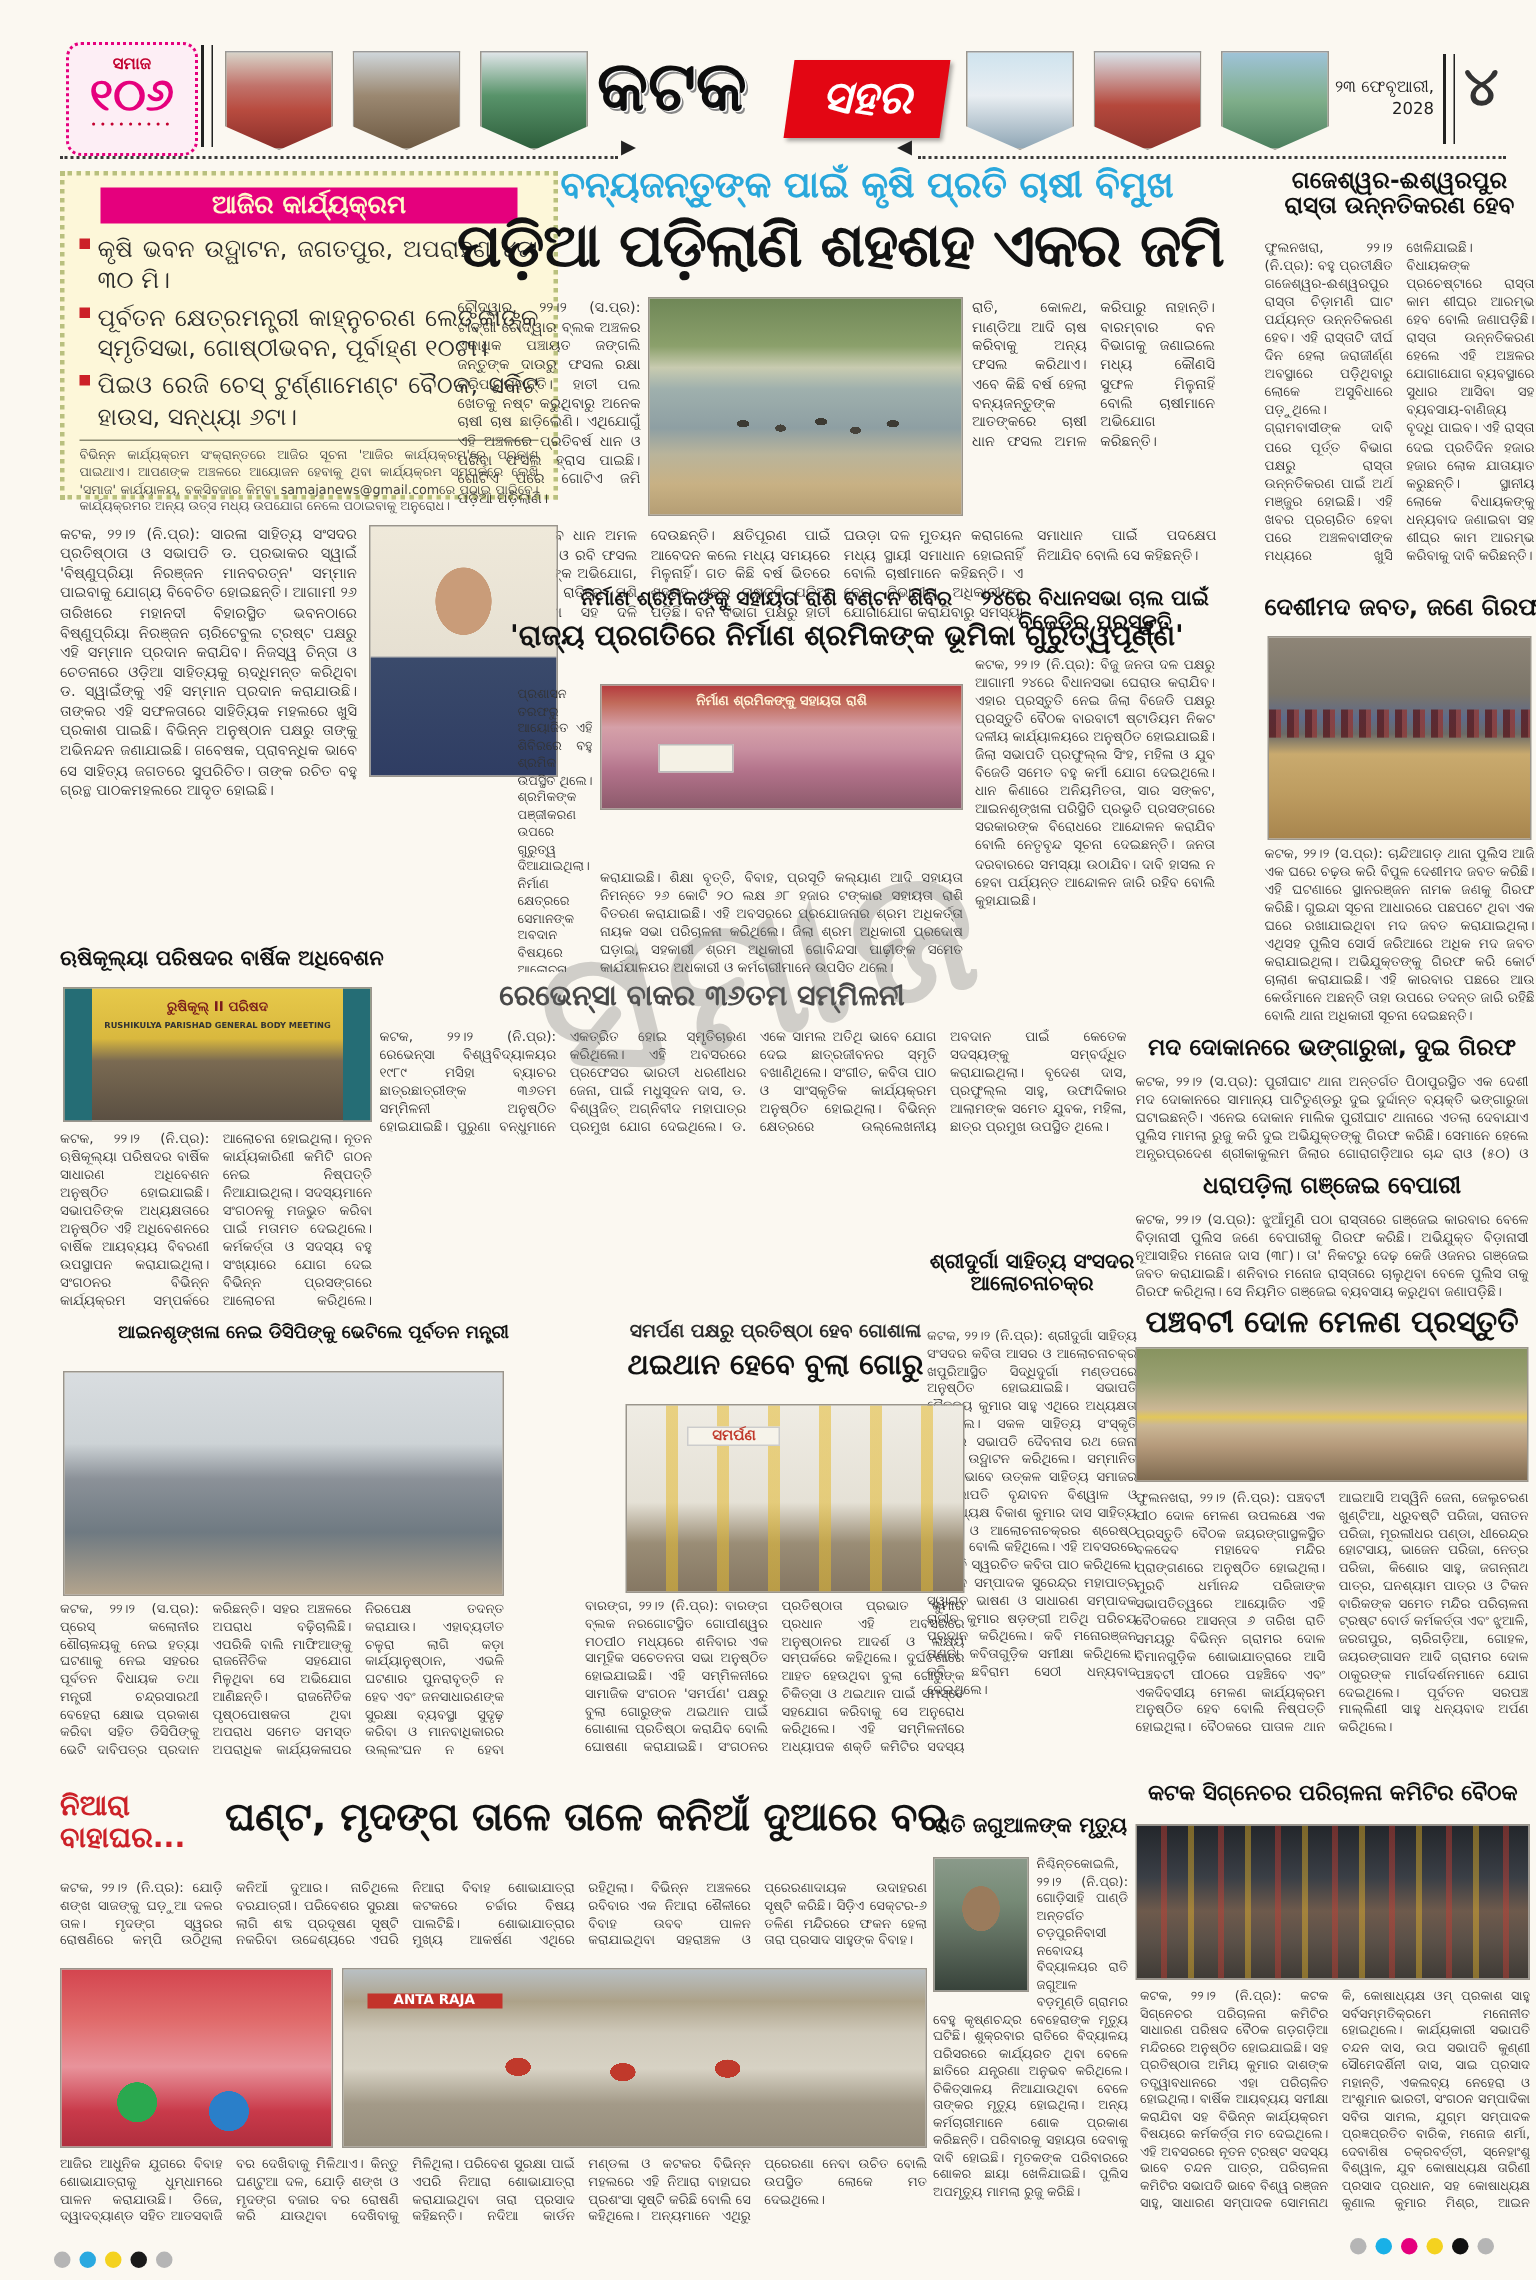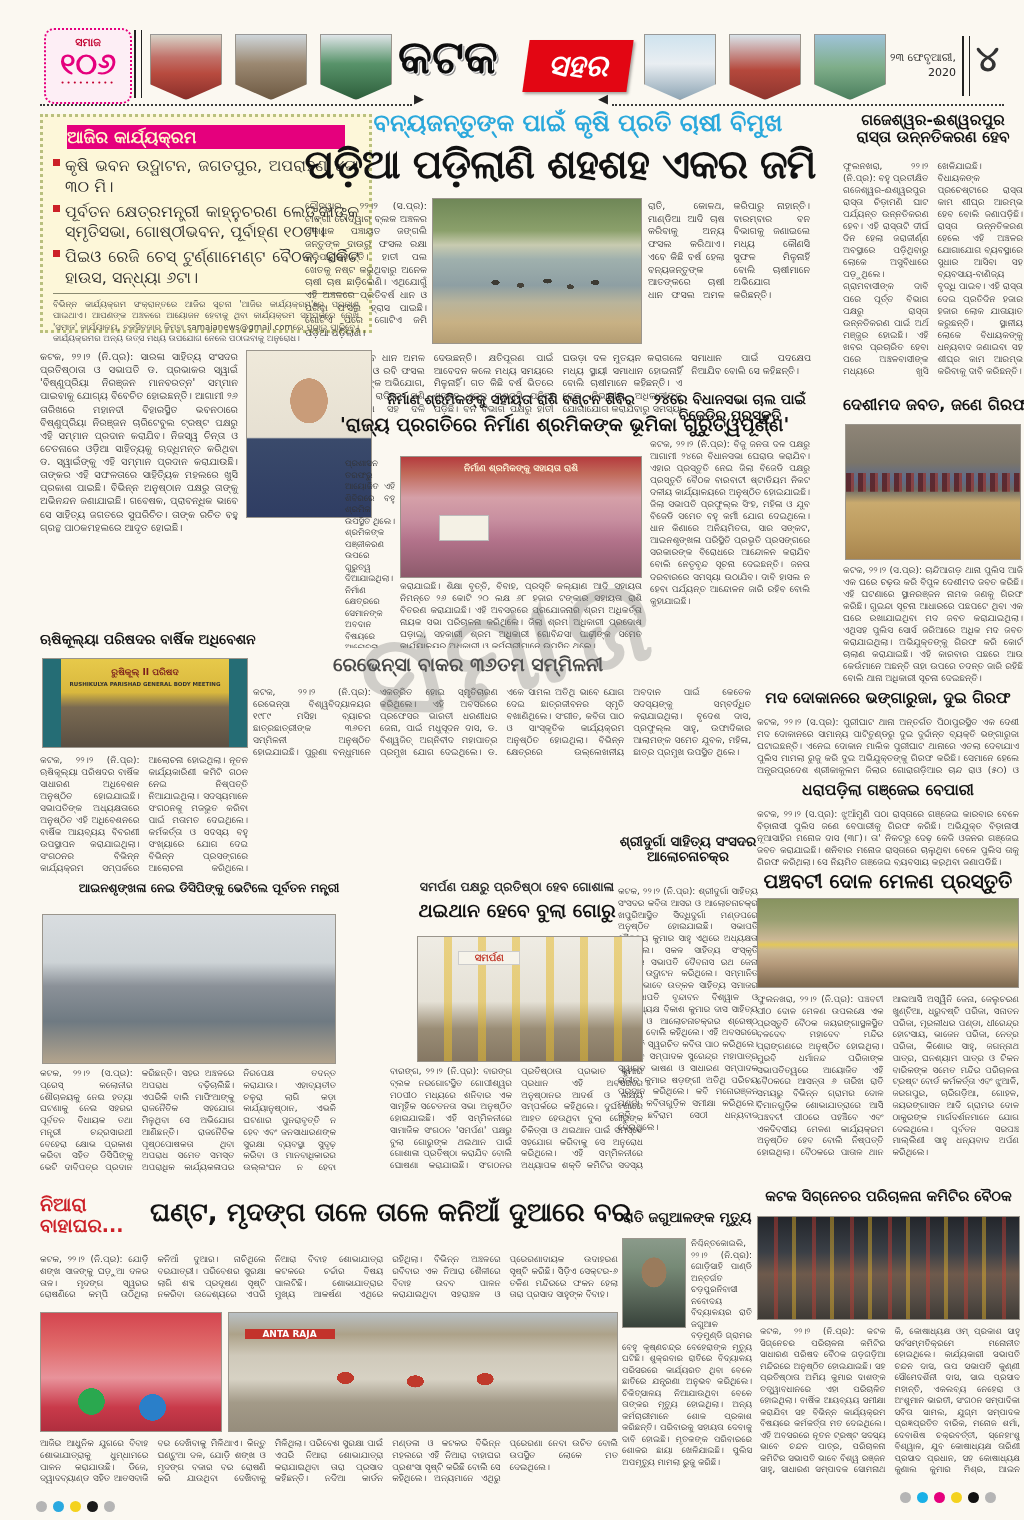--- a/index.html
+++ b/index.html
@@ -14,21 +14,21 @@
   .c4{column-count:4;column-gap:9px;}
   .c5{column-count:5;column-gap:9px;}
   .photo{border:1px solid #9a958c;box-sizing:border-box;}
   .pennant{clip-path:polygon(0 0,100% 0,100% 76%,50% 100%,0 76%);border-top:1px solid #999;}
   .dots span{display:inline-block;width:11px;height:11px;border-radius:50%;margin-right:6px;}
   .dotline{border-top:2.5px dotted #3a3a3a;}
   .arrow{font-size:13px;color:#222;line-height:0;}
   .wm{font-size:120px;font-weight:800;color:rgba(110,110,110,0.30);transform:rotate(-14deg);
       pointer-events:none;z-index:6;letter-spacing:8px;}
   .progbox{background:#fdf7d9;border:3px dotted #b9c07e;box-sizing:border-box;padding:8px 10px;}
-  .progbox .hdr{color:#fff9c9;font-weight:800;font-size:17px;padding:2px 0;margin:0 14px 7px;}
+  .progbox .hdr{color:#fff9c9;font-weight:800;text-align:center;font-size:17px;padding:2px 0;margin:0 14px 7px;}
   .prog-item{display:flex;gap:5px;font-size:16px;line-height:1.3;margin-bottom:4px;text-align:justify;}
   .sq{flex:0 0 auto;width:7px;height:7px;margin-top:3px;background:#cc2128;}
   .prognote{font-size:8.5px;line-height:1.35;border-top:1px solid #8a8a72;padding-top:5px;margin-top:4px;text-align:justify;color:#444;}
   .redlabel{font-weight:800;line-height:1.1;}
   .nowrap{white-space:nowrap;}
   .photo .innerbanner{position:absolute;left:0;right:0;text-align:center;font-weight:700;}
 </style>
 </head>
 <body>
 
@@ -50,21 +50,21 @@
     <div class="abs" style="left:526px;top:40px;width:104px;height:52px;background:#e30613;transform:skew(-8deg);box-shadow:2px 2px 3px rgba(0,0,0,.35);text-align:center;">
       <span style="display:inline-block;transform:skew(8deg);color:#fff;font-weight:800;font-style:italic;font-size:30px;line-height:52px;">ସହର</span>
     </div>
 
     <div class="abs pennant photo" style="left:644px;top:34px;width:72px;height:66px;background:linear-gradient(180deg,#cfe3ee 0%,#e9eef2 45%,#8fa6b5 100%);"></div>
     <div class="abs pennant photo" style="left:729px;top:34px;width:72px;height:66px;background:linear-gradient(180deg,#d9e2e8 0%,#b5483c 55%,#8e352e 100%);"></div>
     <div class="abs pennant photo" style="left:814px;top:34px;width:72px;height:66px;background:linear-gradient(180deg,#9fc3d8 0%,#7fae8a 50%,#4c7f5e 100%);"></div>
 
     <div class="abs" style="left:884px;top:50px;width:72px;text-align:right;font-size:11px;line-height:1.4;color:#222;">
       <div>୨୩ ଫେବୃଆରୀ,</div>
-      <div>2020</div>
+      <div>2028</div>
     </div>
     <div class="abs" style="left:962px;top:36px;width:5px;height:60px;border-left:2px solid #222;border-right:1px solid #222;"></div>
     <div class="abs" style="left:976px;top:38px;width:40px;font-size:36px;font-weight:700;color:#333;">୪</div>
   </div>
 
   <div class="abs dotline" style="left:40px;top:104px;width:372px;"></div>
   <div class="abs arrow" style="left:414px;top:99px;">▶</div>
   <div class="abs arrow" style="left:598px;top:99px;">◀</div>
   <div class="abs dotline" style="left:612px;top:104px;width:392px;"></div>
 
@@ -105,21 +105,21 @@
   <div class="abs" style="left:40px;top:350px;width:332px;height:272px;overflow:hidden;">
     <div class="photo" style="float:right;width:126px;height:168px;margin:0 0 6px 8px;background:
          radial-gradient(30px 36px at 50% 30%,#c99c79 62%,transparent 63%),
          linear-gradient(180deg,#efe9da 0%,#e6e0d2 52%,#3a4a6b 53%,#2f3d63 100%);"></div>
     <div class="bodytxt" style="font-size:9.8px;">କଟକ, ୨୨।୨ (ନି.ପ୍ର): ସାରଳା ସାହିତ୍ୟ ସଂସଦର ପ୍ରତିଷ୍ଠାତା ଓ ସଭାପତି ଡ. ପ୍ରଭାକର ସ୍ୱାଇଁ 'ବିଷ୍ଣୁପ୍ରିୟା ନିରଞ୍ଜନ ମାନବରତ୍ନ' ସମ୍ମାନ ପାଇବାକୁ ଯୋଗ୍ୟ ବିବେଚିତ ହୋଇଛନ୍ତି। ଆଗାମୀ ୨୬ ତାରିଖରେ ମହାନଦୀ ବିହାରସ୍ଥିତ ଭବନଠାରେ ବିଷ୍ଣୁପ୍ରିୟା ନିରଞ୍ଜନ ଚାରିଟେବୁଲ ଟ୍ରଷ୍ଟ ପକ୍ଷରୁ ଏହି ସମ୍ମାନ ପ୍ରଦାନ କରାଯିବ। ନିଜସ୍ୱ ଚିନ୍ତା ଓ ଚେତନାରେ ଓଡ଼ିଆ ସାହିତ୍ୟକୁ ଋଦ୍ଧିମନ୍ତ କରିଥିବା ଡ. ସ୍ୱାଇଁଙ୍କୁ ଏହି ସମ୍ମାନ ପ୍ରଦାନ କରାଯାଉଛି। ତାଙ୍କର ଏହି ସଫଳତାରେ ସାହିତ୍ୟିକ ମହଲରେ ଖୁସି ପ୍ରକାଶ ପାଇଛି। ବିଭିନ୍ନ ଅନୁଷ୍ଠାନ ପକ୍ଷରୁ ତାଙ୍କୁ ଅଭିନନ୍ଦନ ଜଣାଯାଇଛି। ଗବେଷକ, ପ୍ରାବନ୍ଧିକ ଭାବେ ସେ ସାହିତ୍ୟ ଜଗତରେ ସୁପରିଚିତ। ତାଙ୍କ ରଚିତ ବହୁ ଗ୍ରନ୍ଥ ପାଠକମହଲରେ ଆଦୃତ ହୋଇଛି।</div>
   </div>
 
   <div class="abs kick nowrap" style="left:380px;top:392px;width:262px;font-size:13.5px;color:#161616;">ନିର୍ମାଣ ଶ୍ରମିକଙ୍କୁ ସହାୟତା ରାଶି ବଣ୍ଟନ ଶିବିର</div>
   <div class="abs hl nowrap" style="left:340px;top:414px;width:326px;font-size:19px;">'ରାଜ୍ୟ ପ୍ରଗତିରେ ନିର୍ମାଣ ଶ୍ରମିକଙ୍କ ଭୂମିକା ଗୁରୁତ୍ୱପୂର୍ଣ୍ଣ'</div>
   <div class="abs bodytxt" style="left:345px;top:458px;width:50px;height:190px;overflow:hidden;font-size:8.6px;">ପ୍ରଶାସନ ତରଫରୁ ଆୟୋଜିତ ଏହି ଶିବିରରେ ବହୁ ଶ୍ରମିକ ଉପସ୍ଥିତ ଥିଲେ। ଶ୍ରମିକଙ୍କ ପଞ୍ଜୀକରଣ ଉପରେ ଗୁରୁତ୍ୱ ଦିଆଯାଇଥିଲା। ନିର୍ମାଣ କ୍ଷେତ୍ରରେ ସେମାନଙ୍କ ଅବଦାନ ବିଷୟରେ ଆଲୋଚନା ହୋଇଥିଲା।</div>
-  <div class="abs photo" style="left:400px;top:456px;width:242px;height:122px;background:
+  <div class="abs photo" style="left:400px;top:456px;width:242px;height:84px;background:
        linear-gradient(180deg,#b53b3e 0%,#c16a5a 14%,#d5a0a8 34%,#c88fa0 52%,#b2728a 70%,#8c5a6b 100%);">
     <div class="innerbanner" style="top:6px;color:#fff3d6;font-size:9px;">ନିର୍ମାଣ ଶ୍ରମିକଙ୍କୁ ସହାୟତା ରାଶି</div>
     <div style="position:absolute;left:16%;top:48%;width:20%;height:20%;background:#f4f1e5;border:1px solid #bbb;"></div>
   </div>
   <div class="abs bodytxt" style="left:400px;top:580px;width:242px;height:68px;overflow:hidden;font-size:9px;">କରାଯାଇଛି। ଶିକ୍ଷା ବୃତ୍ତି, ବିବାହ, ପ୍ରସୂତି କଲ୍ୟାଣ ଆଦି ସହାୟତା ନିମନ୍ତେ ୨୬ କୋଟି ୨୦ ଲକ୍ଷ ୬୮ ହଜାର ଟଙ୍କାର ସହାୟତା ରାଶି ବିତରଣ କରାଯାଇଛି। ଏହି ଅବସରରେ ପ୍ରଯୋଜନାର ଶ୍ରମ ଅଧିକର୍ତ୍ତା ନାୟକ ସଭା ପରିଚାଳନା କରିଥିଲେ। ଜିଲା ଶ୍ରମ ଅଧିକାରୀ ପ୍ରଦୋଷ ଘଡ଼ାଇ, ସହକାରୀ ଶ୍ରମ ଅଧିକାରୀ ଗୋବିନ୍ଦସା ପାଢ଼ୀଙ୍କ ସମେତ କାର୍ଯ୍ୟାଳୟର ଅଧିକାରୀ ଓ କର୍ମଚାରୀମାନେ ଉପସ୍ଥିତ ଥିଲେ।</div>
 
   <div class="abs hl" style="left:650px;top:392px;width:160px;font-size:14px;">୨୪ରେ ବିଧାନସଭା ଚାଲ ପାଇଁ ବିଜେଡିର ପ୍ରସ୍ତୁତି</div>
   <div class="abs bodytxt" style="left:650px;top:438px;width:160px;height:210px;overflow:hidden;font-size:9px;">କଟକ, ୨୨।୨ (ନି.ପ୍ର): ବିଜୁ ଜନତା ଦଳ ପକ୍ଷରୁ ଆଗାମୀ ୨୪ରେ ବିଧାନସଭା ଘେରାଉ କରାଯିବ। ଏହାର ପ୍ରସ୍ତୁତି ନେଇ ଜିଲା ବିଜେଡି ପକ୍ଷରୁ ପ୍ରସ୍ତୁତି ବୈଠକ ବାରବାଟୀ ଷ୍ଟାଡିୟମ ନିକଟ ଦଳୀୟ କାର୍ଯ୍ୟାଳୟରେ ଅନୁଷ୍ଠିତ ହୋଇଯାଇଛି। ଜିଲା ସଭାପତି ପ୍ରଫୁଲ୍ଲ ସିଂହ, ମହିଳା ଓ ଯୁବ ବିଜେଡି ସମେତ ବହୁ କର୍ମୀ ଯୋଗ ଦେଇଥିଲେ। ଧାନ କିଣାରେ ଅନିୟମିତତା, ସାର ସଙ୍କଟ, ଆଇନଶୃଙ୍ଖଳା ପରିସ୍ଥିତି ପ୍ରଭୃତି ପ୍ରସଙ୍ଗରେ ସରକାରଙ୍କ ବିରୋଧରେ ଆନ୍ଦୋଳନ କରାଯିବ ବୋଲି ନେତୃବୃନ୍ଦ ସୂଚନା ଦେଇଛନ୍ତି। ଜନତା ଦରବାରରେ ସମସ୍ୟା ଉଠାଯିବ। ଦାବି ହାସଲ ନ ହେବା ପର୍ଯ୍ୟନ୍ତ ଆନ୍ଦୋଳନ ଜାରି ରହିବ ବୋଲି କୁହାଯାଇଛି।</div>
 
   <div class="abs hl nowrap" style="left:843px;top:396px;width:180px;font-size:16px;">ଦେଶୀମଦ ଜବତ, ଜଣେ ଗିରଫ</div>

